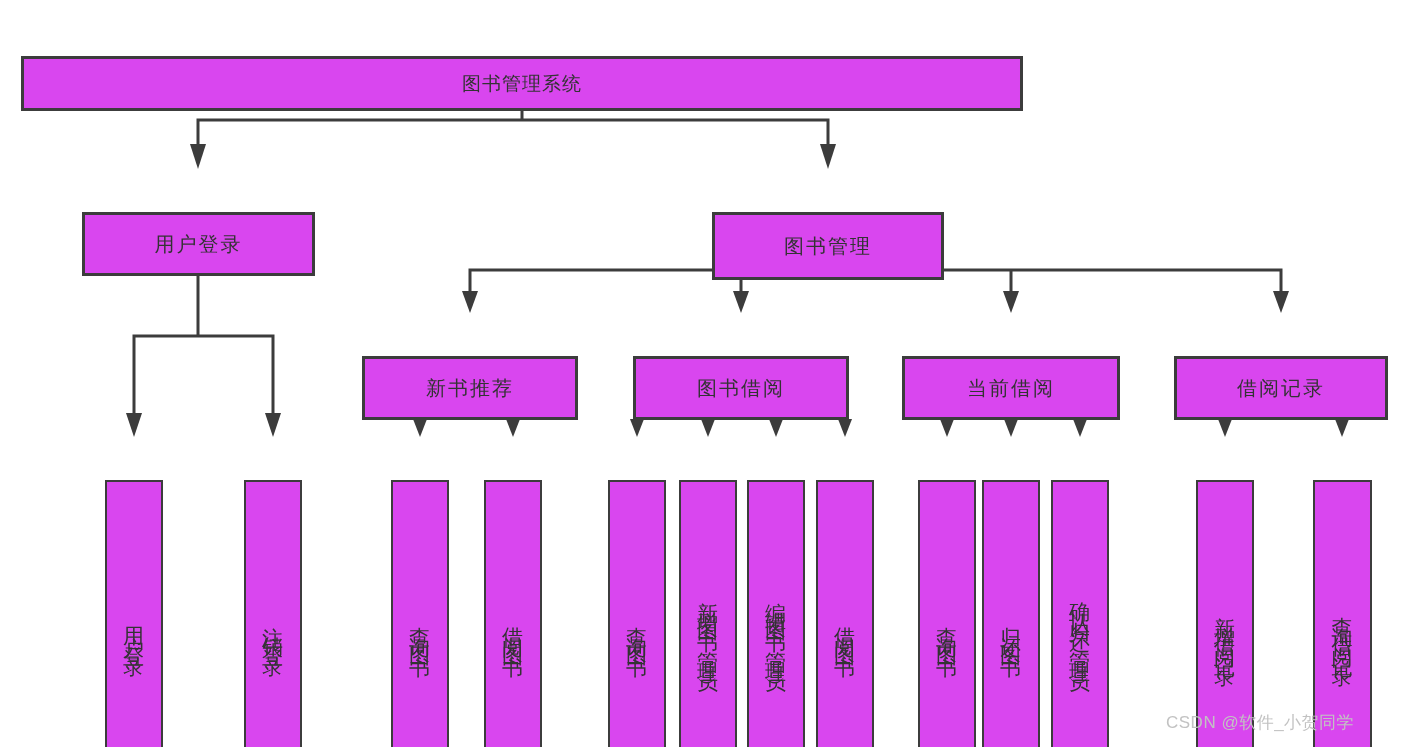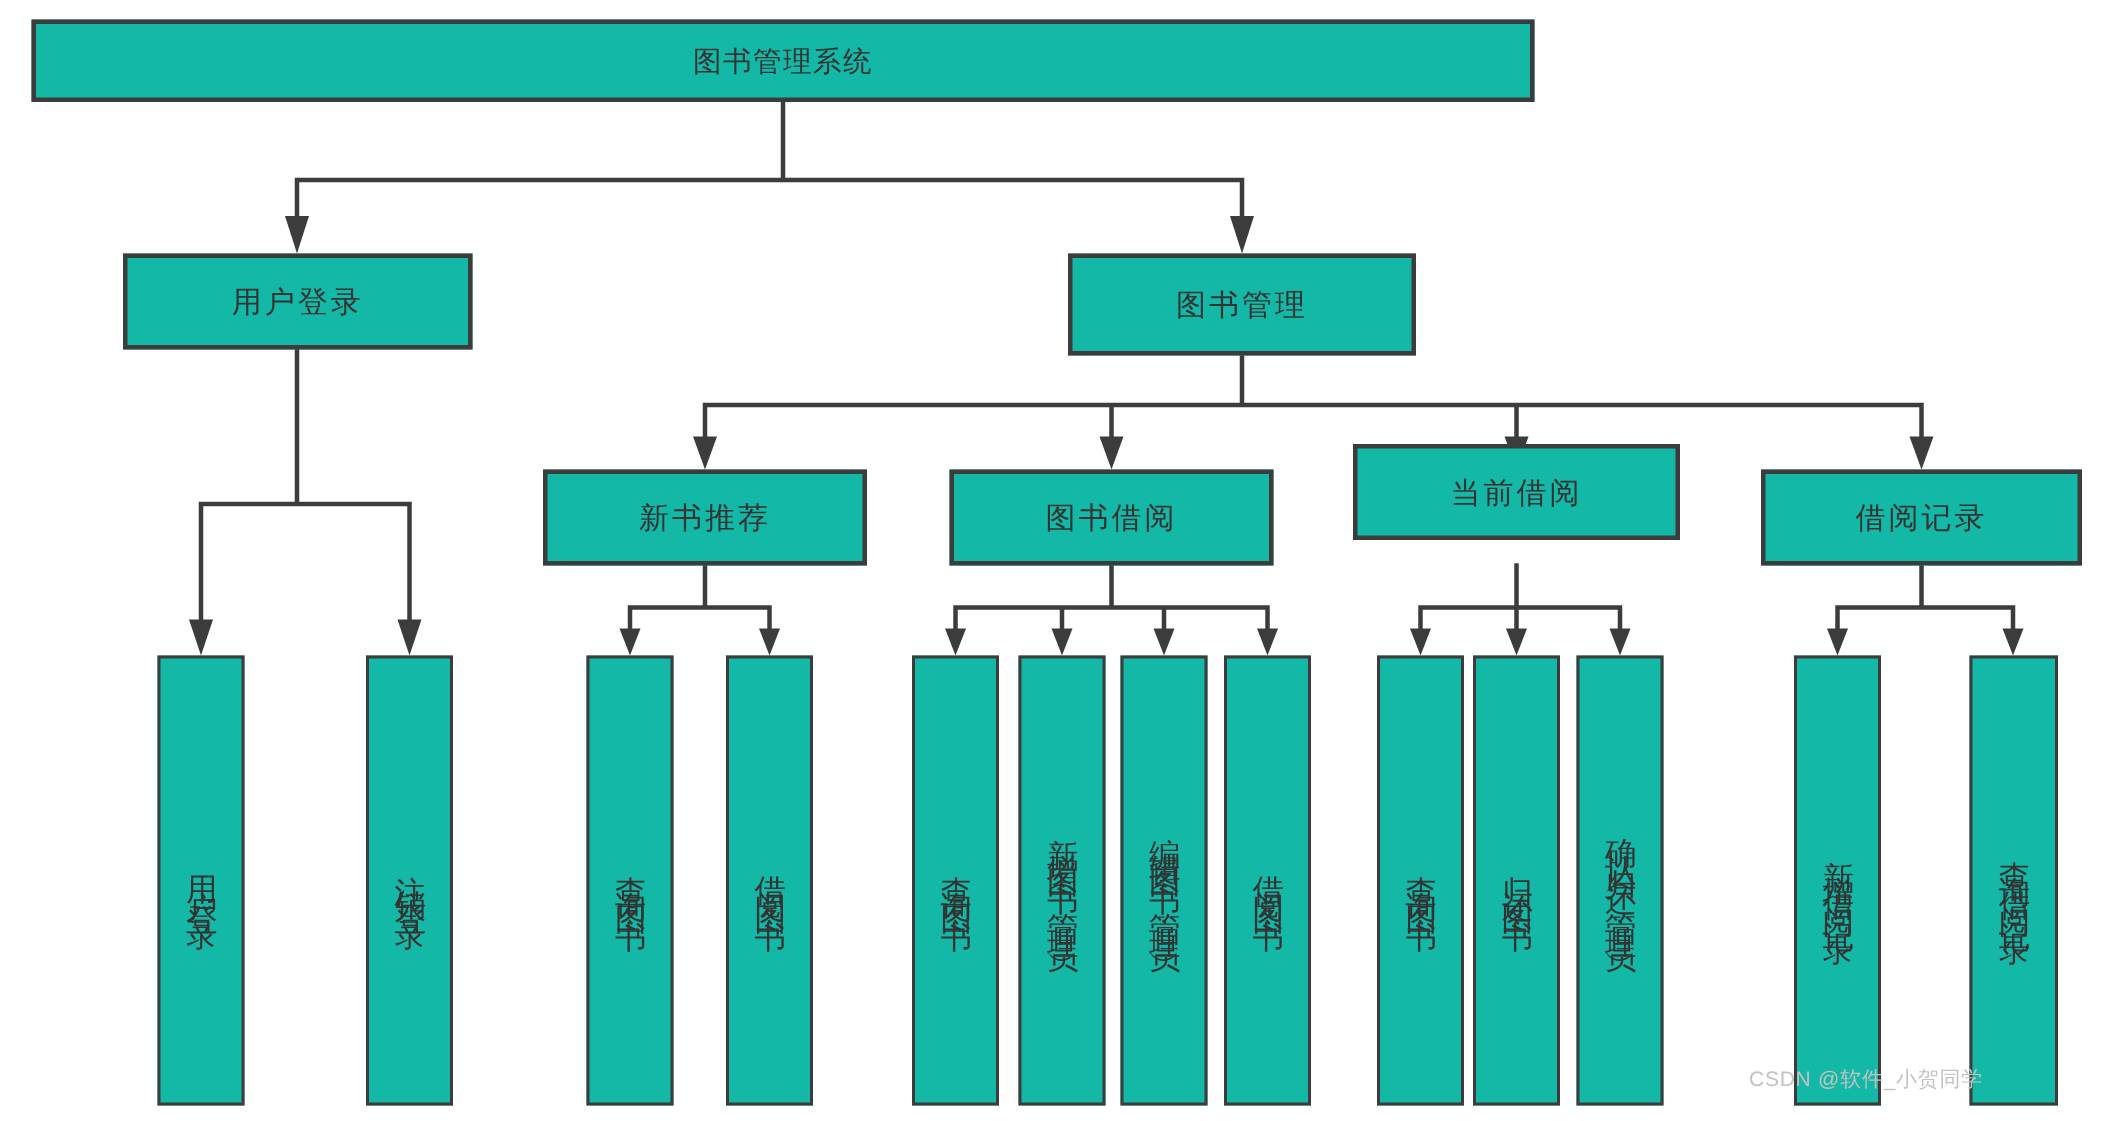--- a/index.html
+++ b/index.html
@@ -20,26 +20,27 @@
     position: absolute;
     left: 0;
     top: 0;
     width: 1405px;
     height: 747px;
     pointer-events: none;
   }
   .node {
     position: absolute;
     box-sizing: border-box;
-    background: #14b8a6;
+    background: #d946ef;
     border: 3px solid #3c3c3c;
     display: flex;
     align-items: center;
     justify-content: center;
     z-index: 2;
+    margin-top: 43px;
   }
   .h-node span {
     font-size: 20px;
     letter-spacing: 2px;
     white-space: nowrap;
   }
   .root-node span {
     font-size: 19px;
     letter-spacing: 1px;
   }
@@ -51,21 +52,21 @@
     text-orientation: mixed;
     font-size: 21px;
     line-height: 1;
     letter-spacing: 10px;
     white-space: nowrap;
   }
   .watermark {
     position: absolute;
     left: 1166px;
     top: 711px;
-    font-size: 14px;
+    font-size: 17px;
     letter-spacing: 0.5px;
     color: #c2c2c2;
     z-index: 6;
     white-space: nowrap;
   }
 </style>
 </head>
 <body>
 
 <div id="stage">
@@ -127,21 +128,21 @@
   <div class="node h-node" style="left:712px; top:169px; width:232px; height:68px;">
     <span>图书管理</span>
   </div>
 
   <div class="node h-node" style="left:362px; top:313px; width:216px; height:64px;">
     <span>新书推荐</span>
   </div>
   <div class="node h-node" style="left:633px; top:313px; width:216px; height:64px;text-align:center;">
     <span>图书借阅</span>
   </div>
-  <div class="node h-node" style="left:902px; top:296px; width:218px; height:64px;">
+  <div class="node h-node" style="left:902px; top:313px; width:218px; height:64px;">
     <span>当前借阅</span>
   </div>
   <div class="node h-node" style="left:1174px; top:313px; width:214px; height:64px;justify-content:center;">
     <span>借阅记录</span>
   </div>
 
   <div class="node v-node" style="left:105px; top:437px; width:58px; height:300px;">
     <span class="v-text">用户登录</span>
   </div>
   <div class="node v-node" style="left:244px; top:437px; width:58px; height:300px;">

